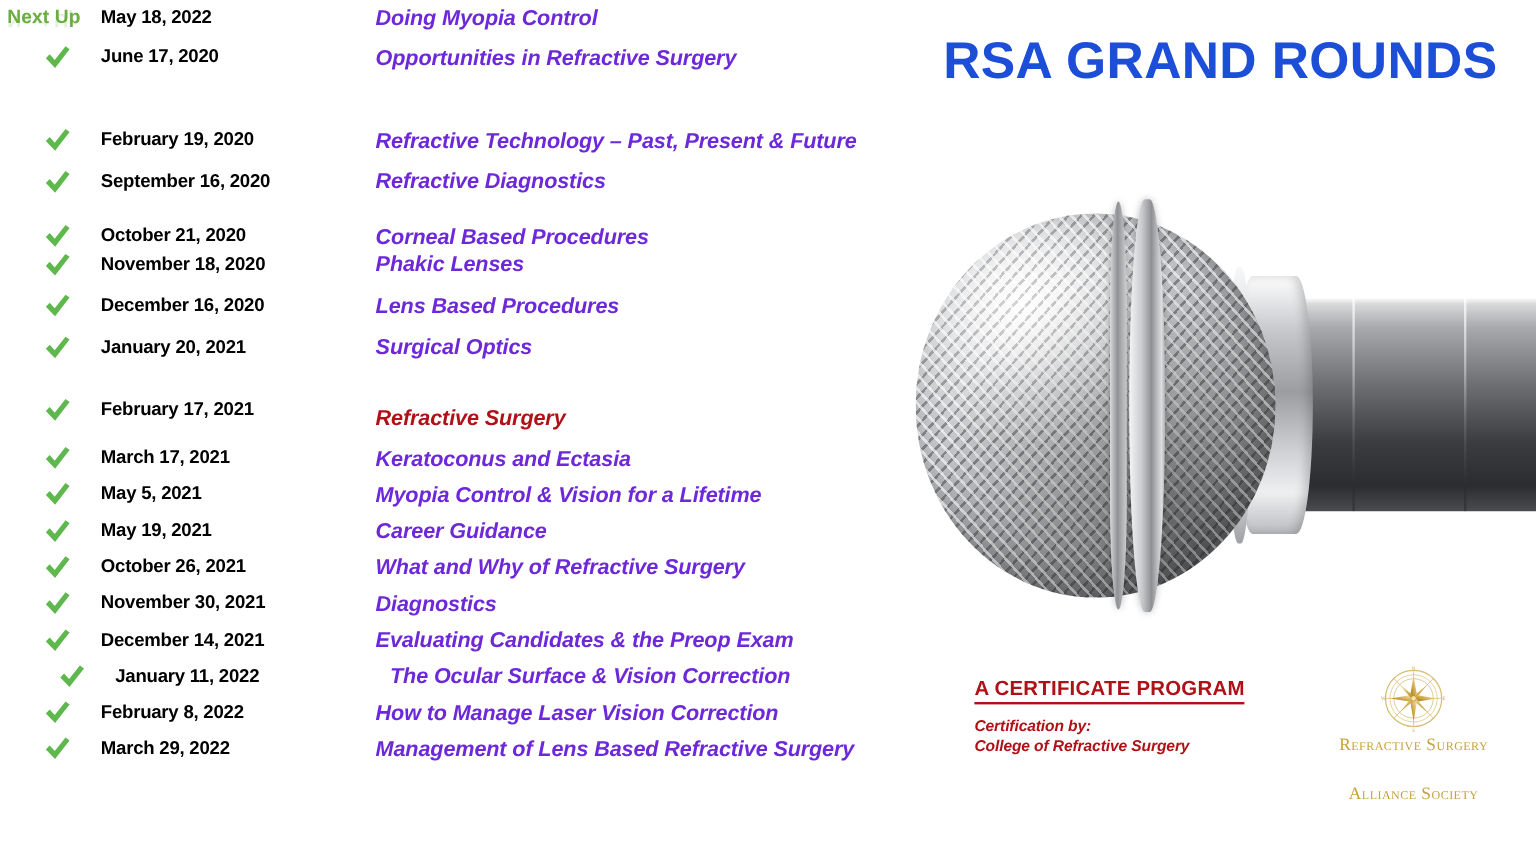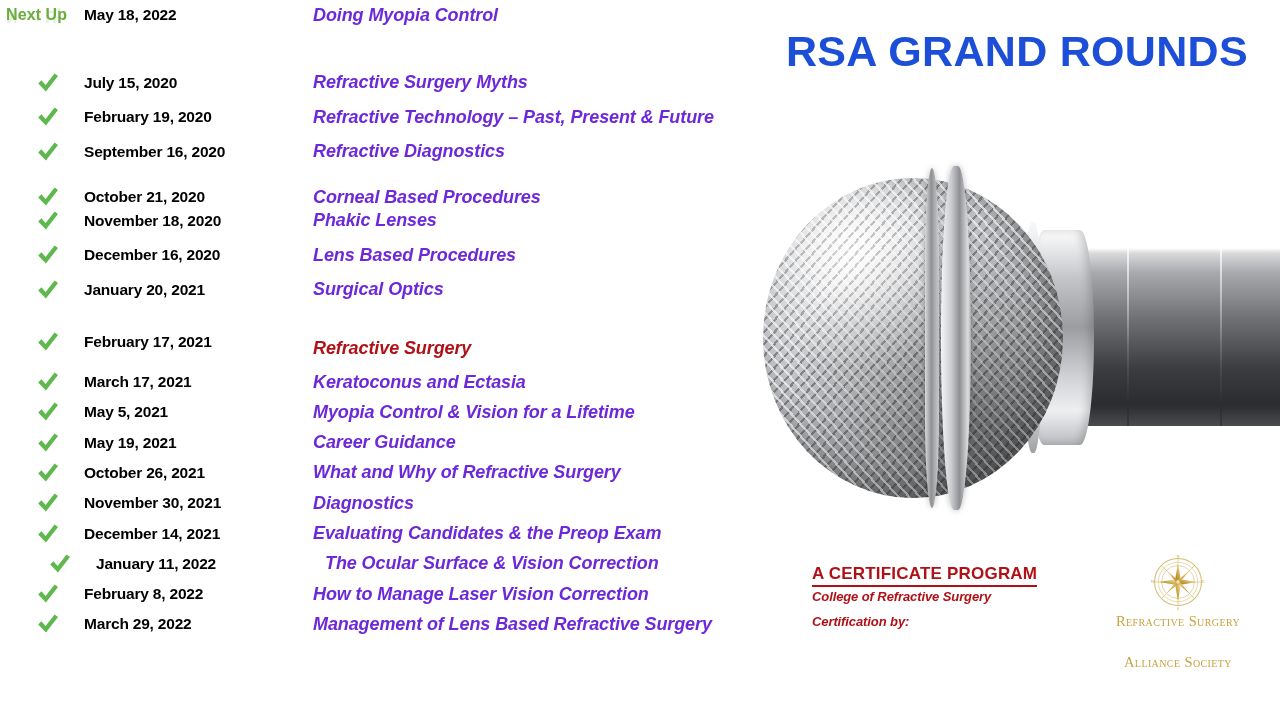--- a/index.html
+++ b/index.html
@@ -278,30 +278,30 @@
     margin-top: 25px;
   }
   #logo-line1 { margin-top: 1px; }
 </style>
 </head>
 <body>
 
 <div id="slide">
 
   <div id="schedule">
-      <div class="row" style="top: 67.5px;">
-        <div class="mark-cell">
-          <span class="check-icon">
-            <svg viewBox="0 0 24 24" aria-hidden="true">
-              <path d="M2.2 12.6 L5.4 9.2 L9.6 13.9 L18.6 2.6 L22 5.0 L9.9 20.6 Z" fill="#5FB84D"></path>
-            </svg>
-          </span>
-        </div>
-        <div class="date-cell">July 15, 2020</div>
-        <div class="topic-cell">Refractive Surgery Myths</div>
+      <div class="row" style="top: 33px;">
+        <div class="mark-cell">
+          <span class="check-icon">
+            <svg viewBox="0 0 24 24" aria-hidden="true">
+              <path d="M2.2 12.6 L5.4 9.2 L9.6 13.9 L18.6 2.6 L22 5.0 L9.9 20.6 Z" fill="#5FB84D"></path>
+            </svg>
+          </span>
+        </div>
+        <div class="date-cell">June 17, 2020</div>
+        <div class="topic-cell">Opportunities in Refractive Surgery</div>
       </div>
       <div class="row" style="top: 102px;">
         <div class="mark-cell">
           <span class="check-icon">
             <svg viewBox="0 0 24 24" aria-hidden="true">
               <path d="M2.2 12.6 L5.4 9.2 L9.6 13.9 L18.6 2.6 L22 5.0 L9.9 20.6 Z" fill="#5FB84D"></path>
             </svg>
           </span>
         </div>
         <div class="date-cell">February 19, 2020</div>
@@ -493,22 +493,22 @@
     <div class="mic-ball">
       <div class="mesh"></div>
       <div class="mesh-shade"></div>
     </div>
     <div class="mic-band b1"></div>
     <div class="mic-band b2"></div>
   </div>
 
   <div id="cert">
     <div id="cert-title">A CERTIFICATE PROGRAM</div>
+    <div id="cert-line1" class="cert-line">Certification by:</div>
     <div id="cert-line2" class="cert-line">College of Refractive Surgery</div>
-    <div id="cert-line1" class="cert-line">Certification by:</div>
   </div>
 
   <div id="logo">
     <div id="logo-compass">
       <svg width="64" height="60" viewBox="0 0 64 64" aria-hidden="true">
         <defs>
           <linearGradient id="gd" x1="0" y1="0" x2="1" y2="1">
             <stop offset="0%" stop-color="#F3DFA0"></stop>
             <stop offset="45%" stop-color="#D9B457"></stop>
             <stop offset="100%" stop-color="#B08A29"></stop>

